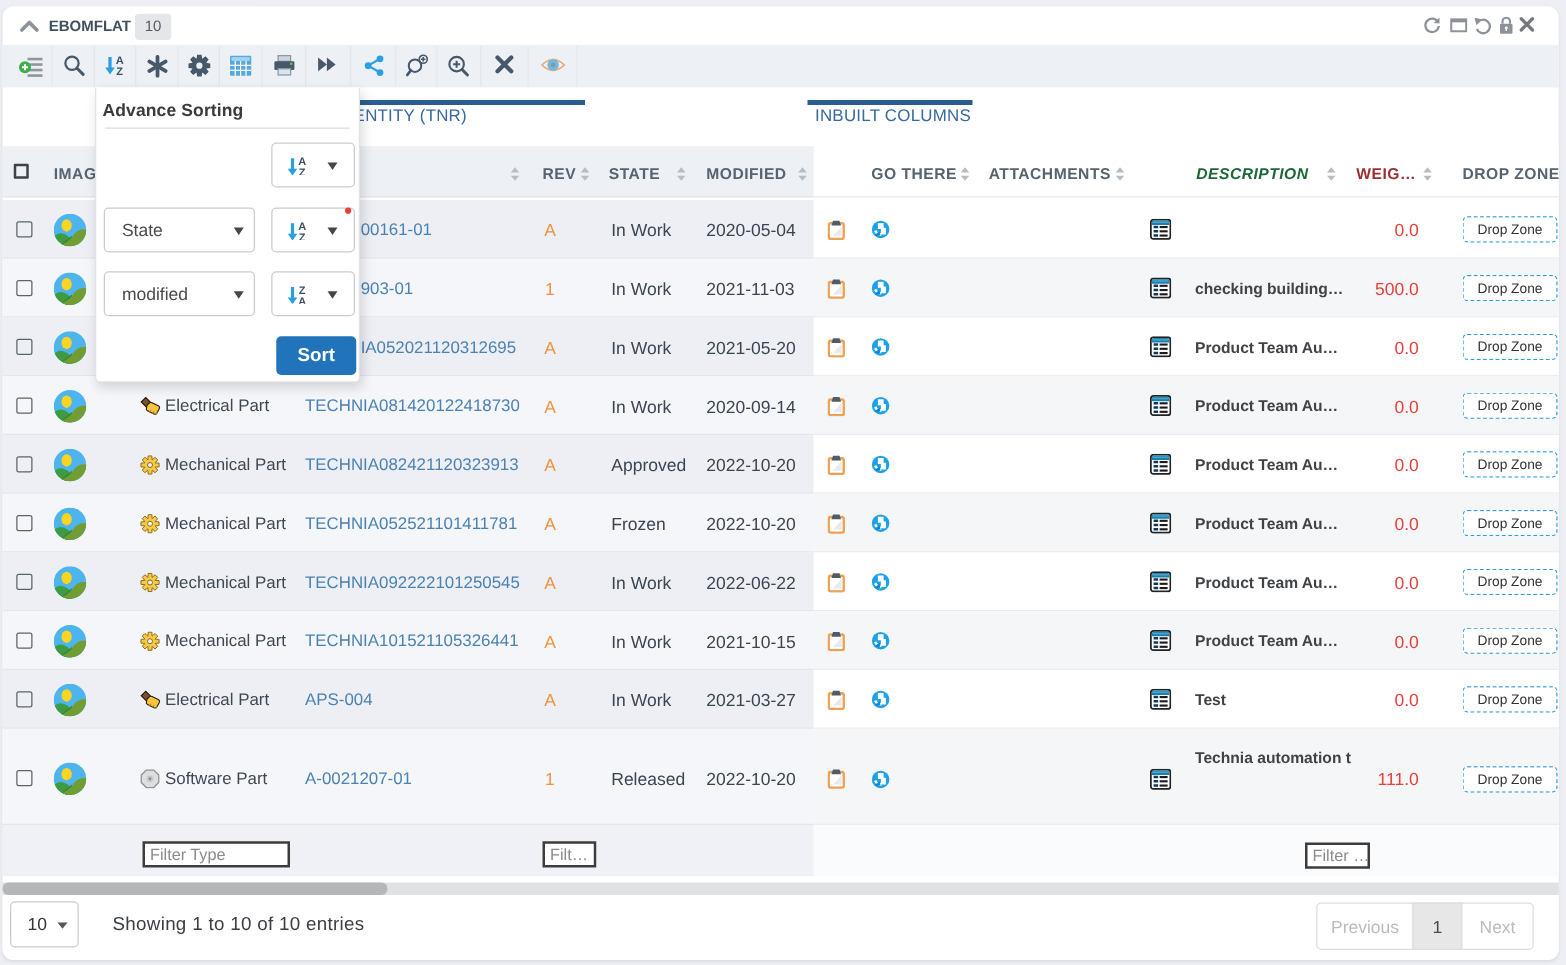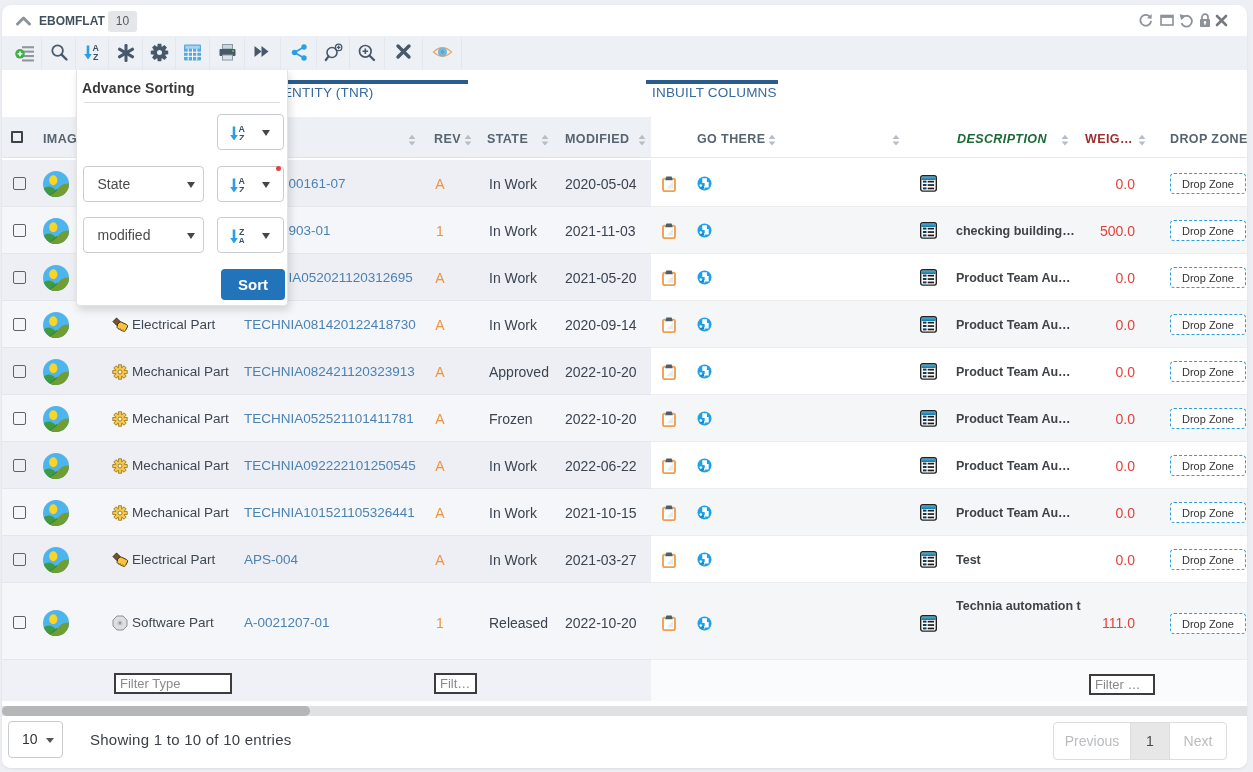--- a/index.html
+++ b/index.html
@@ -176,20 +176,21 @@
     <div class="gbar" style="left:646px;width:132px"></div>
     <div class="gtxt" style="left:652px">INBUILT COLUMNS</div>
     <div id="hrowL"></div>
     <div id="hrowR"></div>
     <div class="abs" style="left:11px;top:131px;width:12px;height:12px;border:2px solid #3e4348;border-radius:1px"></div>
     <div class="hl" style="left:43px">IMAGE</div>
     <div class="hl" style="left:434px;color:#57636f">REV</div>
     <div class="hl" style="left:487px;color:#57636f">STATE</div>
     <div class="hl" style="left:565px;color:#57636f">MODIFIED</div>
     <div class="hl" style="left:697px;color:#57636f">GO THERE</div>
+    <div class="hl" style="left:791px;color:#57636f">ATTACHMENTS</div>
     <div class="hl" style="left:957px;color:#1c6837;font-style:italic">DESCRIPTION</div>
     <div class="hl" style="left:1085px;color:#9c2f2f">WEIG…</div>
     <div class="hl" style="left:1170px;color:#57636f">DROP ZONE</div>
     <div class="sortg" style="left:408px"><svg width="8" height="13" viewBox="0 0 8 13">
         <path d="M4 0.8 L7.4 4.9 L0.6 4.9 Z" fill="#b7bdc4"></path>
         <path d="M0.6 7.5 L7.4 7.5 L4 11.6 Z" fill="#b7bdc4"></path>
       </svg></div>
     <div class="sortg" style="left:464px"><svg width="8" height="13" viewBox="0 0 8 13">
         <path d="M4 0.8 L7.4 4.9 L0.6 4.9 Z" fill="#b7bdc4"></path>
         <path d="M0.6 7.5 L7.4 7.5 L4 11.6 Z" fill="#b7bdc4"></path>
@@ -230,21 +231,21 @@
           </defs>
           <g clip-path="url(#cc)">
             <rect x="0" y="0" width="26" height="26" fill="#4db4ee"></rect>
             <path d="M26 10 L8 26 L26 26 Z" fill="#5fbdf2" opacity=".55"></path>
             <ellipse cx="10.3" cy="9.3" rx="4.1" ry="5" fill="#fcd422"></ellipse>
             <path d="M-2 20 Q4.5 12.5 11 17.5 L14.5 21 14.5 26 -2 26 Z" fill="#3f9b42"></path>
             <path d="M4 26 L14.5 17.5 14.5 26 Z" fill="#33893a"></path>
             <path d="M2 26 Q8 25 14 19.5 Q18.5 11.5 26 12.5 L26 26 Z" fill="#719d33"></path>
           </g>
         </svg></div>
-      <div class="cell lnk" style="left:286.5px;top:13.5px;line-height:20px">00161-07</div>
+      <div class="cell lnk" style="left:286.5px;top:13.5px;line-height:20px">00161-01</div>
       <div class="cell rev" style="left:425px;top:13.5px;line-height:20px">A</div>
       <div class="cell" style="left:487px;top:13.5px;line-height:20px">In Work</div>
       <div class="cell" style="left:563px;top:13.5px;line-height:20px">2020-05-04</div>
       <div class="abs" style="left:660px;top:15.5px"><svg width="14" height="16" viewBox="0 0 14 16">
           <rect x="1" y="2.6" width="12" height="12.6" rx="1.6" fill="#fff" stroke="#f0a052" stroke-width="1.9"></rect>
           <path d="M11.3 5.2 L4.4 12.6 L11.3 12.6 Z" fill="#e8ebee"></path>
           <path d="M4.4 0.6 L9.6 0.6 L10.8 4.3 L3.2 4.3 Z" fill="#4e5d68"></path>
         </svg></div>
       <div class="abs" style="left:695px;top:16.0px"><svg width="15" height="15" viewBox="0 0 15 15">
           <circle cx="7.5" cy="7.5" r="7" fill="#1da2e8"></circle>
@@ -738,21 +739,21 @@
           <rect x="7.7" y="12.6" width="6.4" height="1.7" fill="#1c1c1c"></rect>
         </svg></div>
       <div class="cell desc" style="left:954px;top:13.0px;line-height:20px">Technia automation t</div>
       <div class="cell wt" style="left:1073px;top:30.0px;line-height:20px">111.0</div>
       <div class="dz" style="top:29.5px">Drop Zone</div>
     </div>
     <div id="frowL"></div>
     <div id="frowR"></div>
     <div class="fin" style="left:114px;top:672.5px;width:118px">Filter Type</div>
     <div class="fin" style="left:434px;top:672.5px;width:43px">Filt…</div>
-    <div class="fin" style="left:1089px;top:673.5px;width:66px">Filter …</div>
+    <div class="fin" style="left:1044px;top:673.5px;width:52px">Filter …</div>
     <div id="sbtrack"></div>
     <div id="sbthumb"></div>
     <div id="footer"></div>
     <div id="psel">
       <span style="position:absolute;left:13px;top:9px">10</span>
       <div class="caret" style="left:37px;top:16px;border-top-width:5px;border-left-width:4px;border-right-width:4px;border-top-color:#555"></div>
     </div>
     <div id="showing">Showing 1 to 10 of 10 entries</div>
     <div class="pag" style="left:1053px;width:78px;line-height:36px;border-radius:4px 0 0 4px">Previous</div>
     <div class="pag" style="left:1130px;width:40px;line-height:36px;background:#e7e7e7;color:#45494e">1</div>

